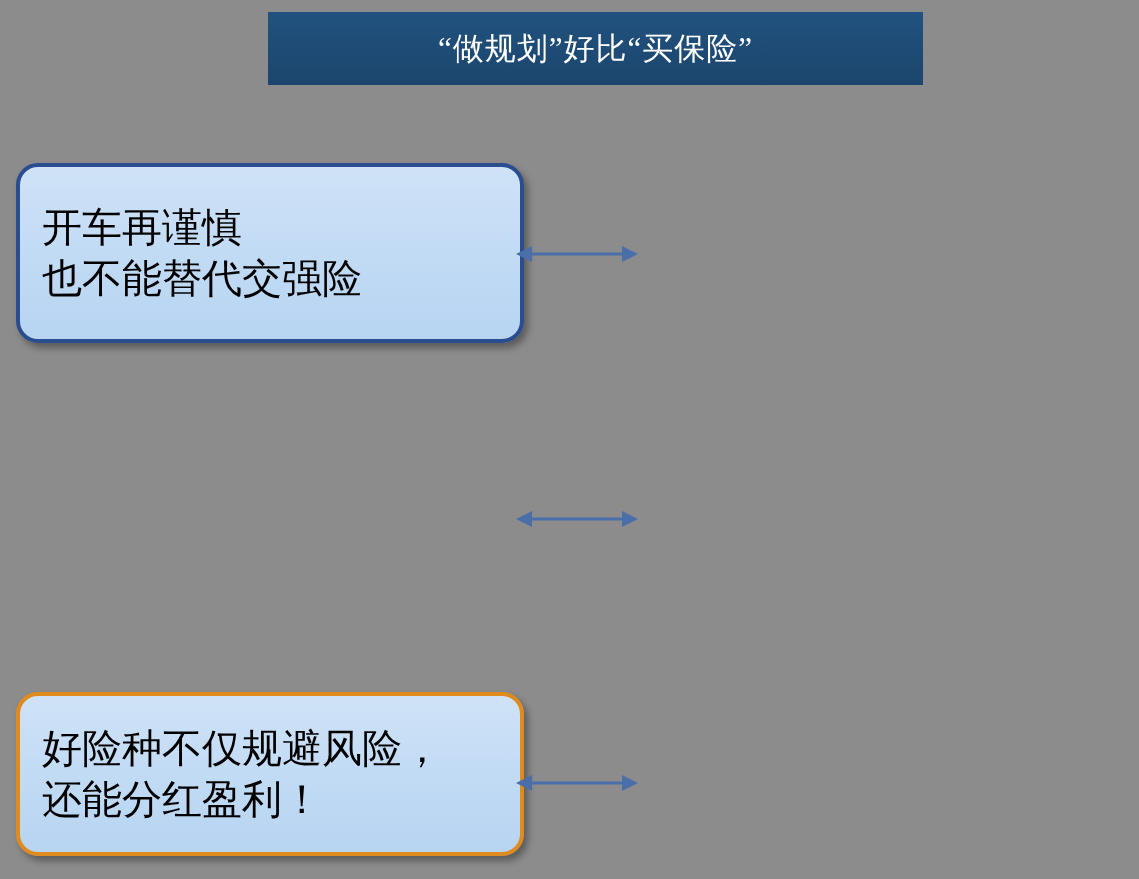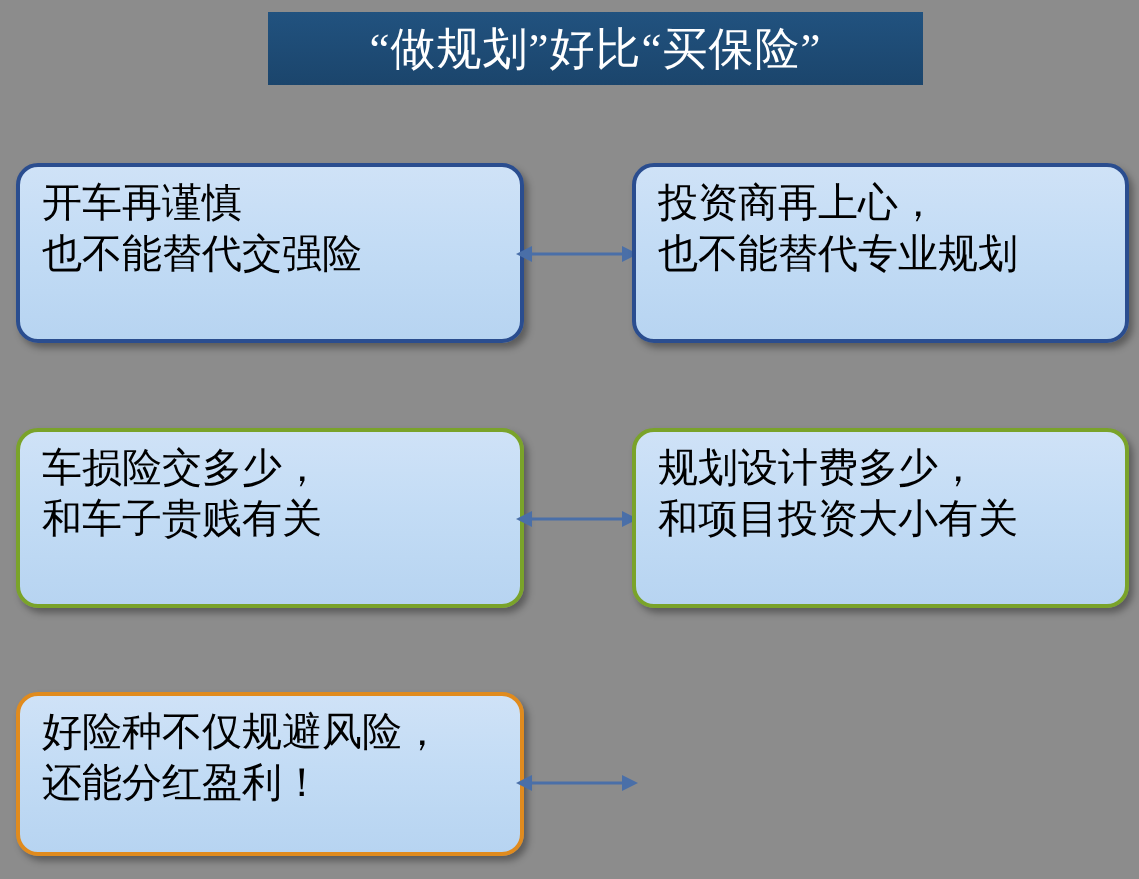--- a/index.html
+++ b/index.html
@@ -29,33 +29,33 @@
     height: 73px;
     background: #1f4e79;
     background: linear-gradient(180deg, #21527f 0%, #1b456c 100%);
     display: flex;
     align-items: center;
     justify-content: center;
     box-sizing: border-box;
   }
   .title-text {
     color: #ffffff;
-    font-size: 45px;
+    font-size: 31px;
     font-family: "Liberation Serif", serif;
     letter-spacing: 1px;
     white-space: nowrap;
   }
 
   
   .box {
     position: absolute;
     box-sizing: border-box;
     border-radius: 22px;
     display: flex;
-    align-items: flex-start;
+    align-items: center;
     padding: 10px 16px 10px 22px;
     background: linear-gradient(180deg, #cfe2f7 0%, #c3dcf5 45%, #b7d4f1 100%);
     box-shadow: 4px 5px 7px rgba(0,0,0,0.35);
   }
   .box-text {
     font-size: 40px;
     line-height: 1.28;
     color: #000000;
     font-family: "DejaVu Sans", sans-serif;
     white-space: pre-line;
@@ -98,39 +98,27 @@
     <div class="box-text">开车再谨慎
 也不能替代交强险</div>
   </div>
   <div class="arrow a1">
     <svg width="122" height="22" viewBox="0 0 122 22" xmlns="http://www.w3.org/2000/svg">
       <line x1="14" y1="11" x2="108" y2="11" stroke="#4a6fa8" stroke-width="3"></line>
       <polygon points="0,11 16,3 16,19" fill="#4a6fa8"></polygon>
       <polygon points="122,11 106,3 106,19" fill="#4a6fa8"></polygon>
     </svg>
   </div>
-  <div class="box b-blue r1 col-r">
-    <div class="box-text">投资商再上心，
-也不能替代专业规划</div>
-  </div>
 
-  <div class="box b-green r2 col-l">
-    <div class="box-text">车损险交多少，
-和车子贵贱有关</div>
-  </div>
   <div class="arrow a2">
     <svg width="122" height="22" viewBox="0 0 122 22" xmlns="http://www.w3.org/2000/svg">
       <line x1="14" y1="11" x2="108" y2="11" stroke="#4a6fa8" stroke-width="3"></line>
       <polygon points="0,11 16,3 16,19" fill="#4a6fa8"></polygon>
       <polygon points="122,11 106,3 106,19" fill="#4a6fa8"></polygon>
     </svg>
-  </div>
-  <div class="box b-green r2 col-r">
-    <div class="box-text">规划设计费多少，
-和项目投资大小有关</div>
   </div>
 
   <div class="box b-orange r3 col-l">
     <div class="box-text">好险种不仅规避风险，
 还能分红盈利！</div>
   </div>
   <div class="arrow a3">
     <svg width="122" height="22" viewBox="0 0 122 22" xmlns="http://www.w3.org/2000/svg">
       <line x1="14" y1="11" x2="108" y2="11" stroke="#4a6fa8" stroke-width="3"></line>
       <polygon points="0,11 16,3 16,19" fill="#4a6fa8"></polygon>

